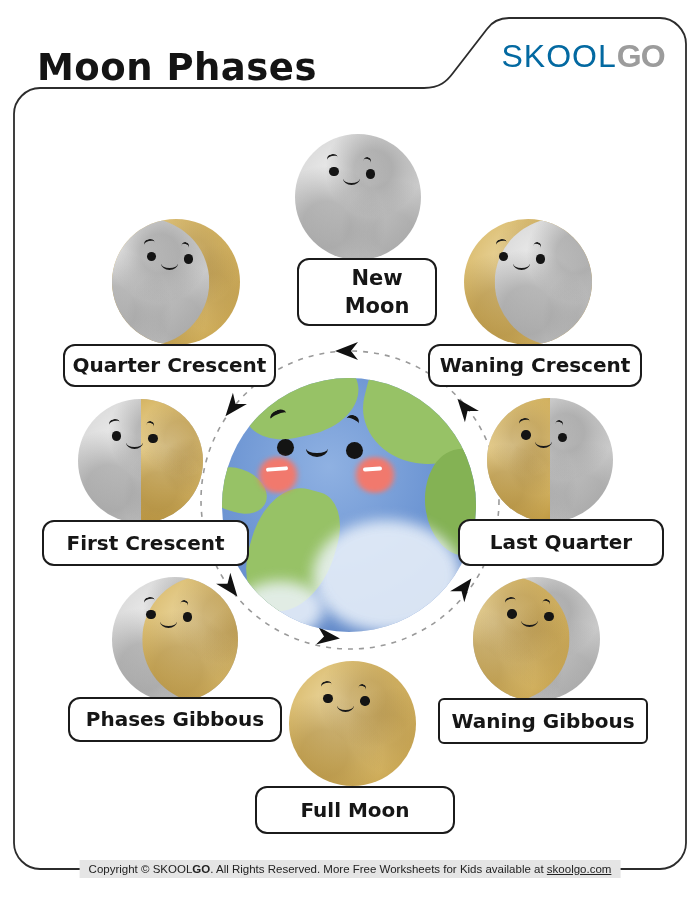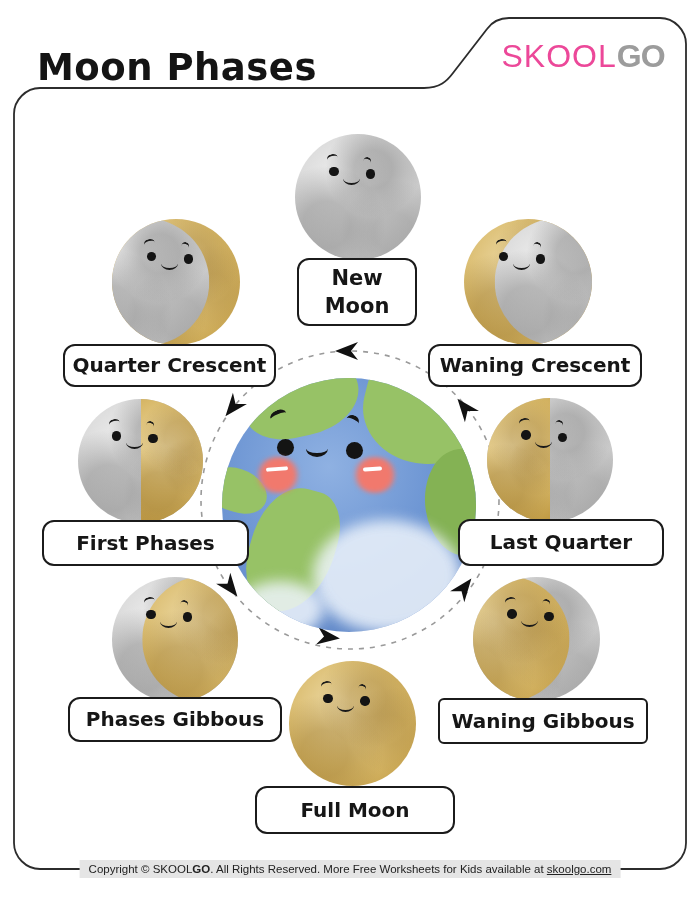--- a/index.html
+++ b/index.html
@@ -4,21 +4,21 @@
 <style>
   html,body{margin:0;padding:0;background:#fff;}
   body{width:700px;height:906px;position:relative;overflow:hidden;
        font-family:"DejaVu Sans","Liberation Sans",sans-serif;color:#151515;}
 
   
   .title{position:absolute;left:37px;top:24px;font-size:37px;font-weight:800;
          letter-spacing:.5px;color:#141414;margin-top:22px;}
   .logo{position:absolute;left:498px;top:38px;width:170px;text-align:center;
         font-family:"Liberation Sans",sans-serif;font-size:32px;letter-spacing:1px;white-space:nowrap;}
-  .logo .skool{color:#ec4899;font-weight:400;}
+  .logo .skool{color:#0369a1;font-weight:400;}
   .logo .go{color:#9c9c9c;font-weight:700;letter-spacing:-1px;}
 
   
   .linework{position:absolute;left:0;top:0;z-index:1;}
 
   
   .moon{position:absolute;border-radius:50%;overflow:hidden;z-index:2;}
   .tex-silver{background:
       radial-gradient(circle at 62% 28%, rgba(118,118,118,.42) 0 16%, transparent 40%),
       radial-gradient(circle at 25% 72%, rgba(128,128,128,.45) 0 18%, transparent 45%),
@@ -208,22 +208,22 @@
   <div class="e-brow" style="left:49%;top:14.5%;width:13px;transform:rotate(24deg);"></div>
   <div class="e-eye" style="left:21.5%;top:24%;"></div>
   <div class="e-eye" style="left:49%;top:25%;"></div>
   <div class="e-smile" style="left:33%;top:24.5%;"></div>
   <div class="blush" style="left:13%;top:31%;"></div>
   <div class="blush" style="left:51%;top:31%;"></div>
   <div class="shine" style="left:17.5%;top:35%;transform:rotate(-4deg);"></div>
   <div class="shine" style="left:55.5%;top:35%;transform:rotate(-3deg);width:19px;"></div>
 </div>
 
-<div class="plabel" style="left:297px;top:258px;width:116px;height:64px;font-size:21px;">New Moon</div>
+<div class="plabel" style="left:297px;top:258px;width:116px;height:64px;font-size:21px;padding-left:20px;">New Moon</div>
 <div class="plabel" style="left:63px;top:344px;width:209px;height:39px;">Quarter Crescent</div>
 <div class="plabel" style="left:428px;top:344px;width:210px;height:39px;">Waning Crescent</div>
-<div class="plabel" style="left:42px;top:520px;width:203px;height:42px;">First Phases</div>
+<div class="plabel" style="left:42px;top:520px;width:203px;height:42px;">First Crescent</div>
 <div class="plabel" style="left:458px;top:519px;width:202px;height:43px;">Last Quarter</div>
 <div class="plabel" style="left:68px;top:697px;width:210px;height:41px;">Phases Gibbous</div>
 <div class="plabel" style="left:438px;top:698px;width:206px;height:42px;border-radius:6px;">Waning Gibbous</div>
 <div class="plabel" style="left:255px;top:786px;width:196px;height:44px;">Full Moon</div>
 
 <div class="footer"><span>Copyright © SKOOL</span><span class="b">GO</span><span>. All Rights Reserved. More Free Worksheets for Kids available at </span><a href="#">skoolgo.com</a></div>
 
 </body></html>

